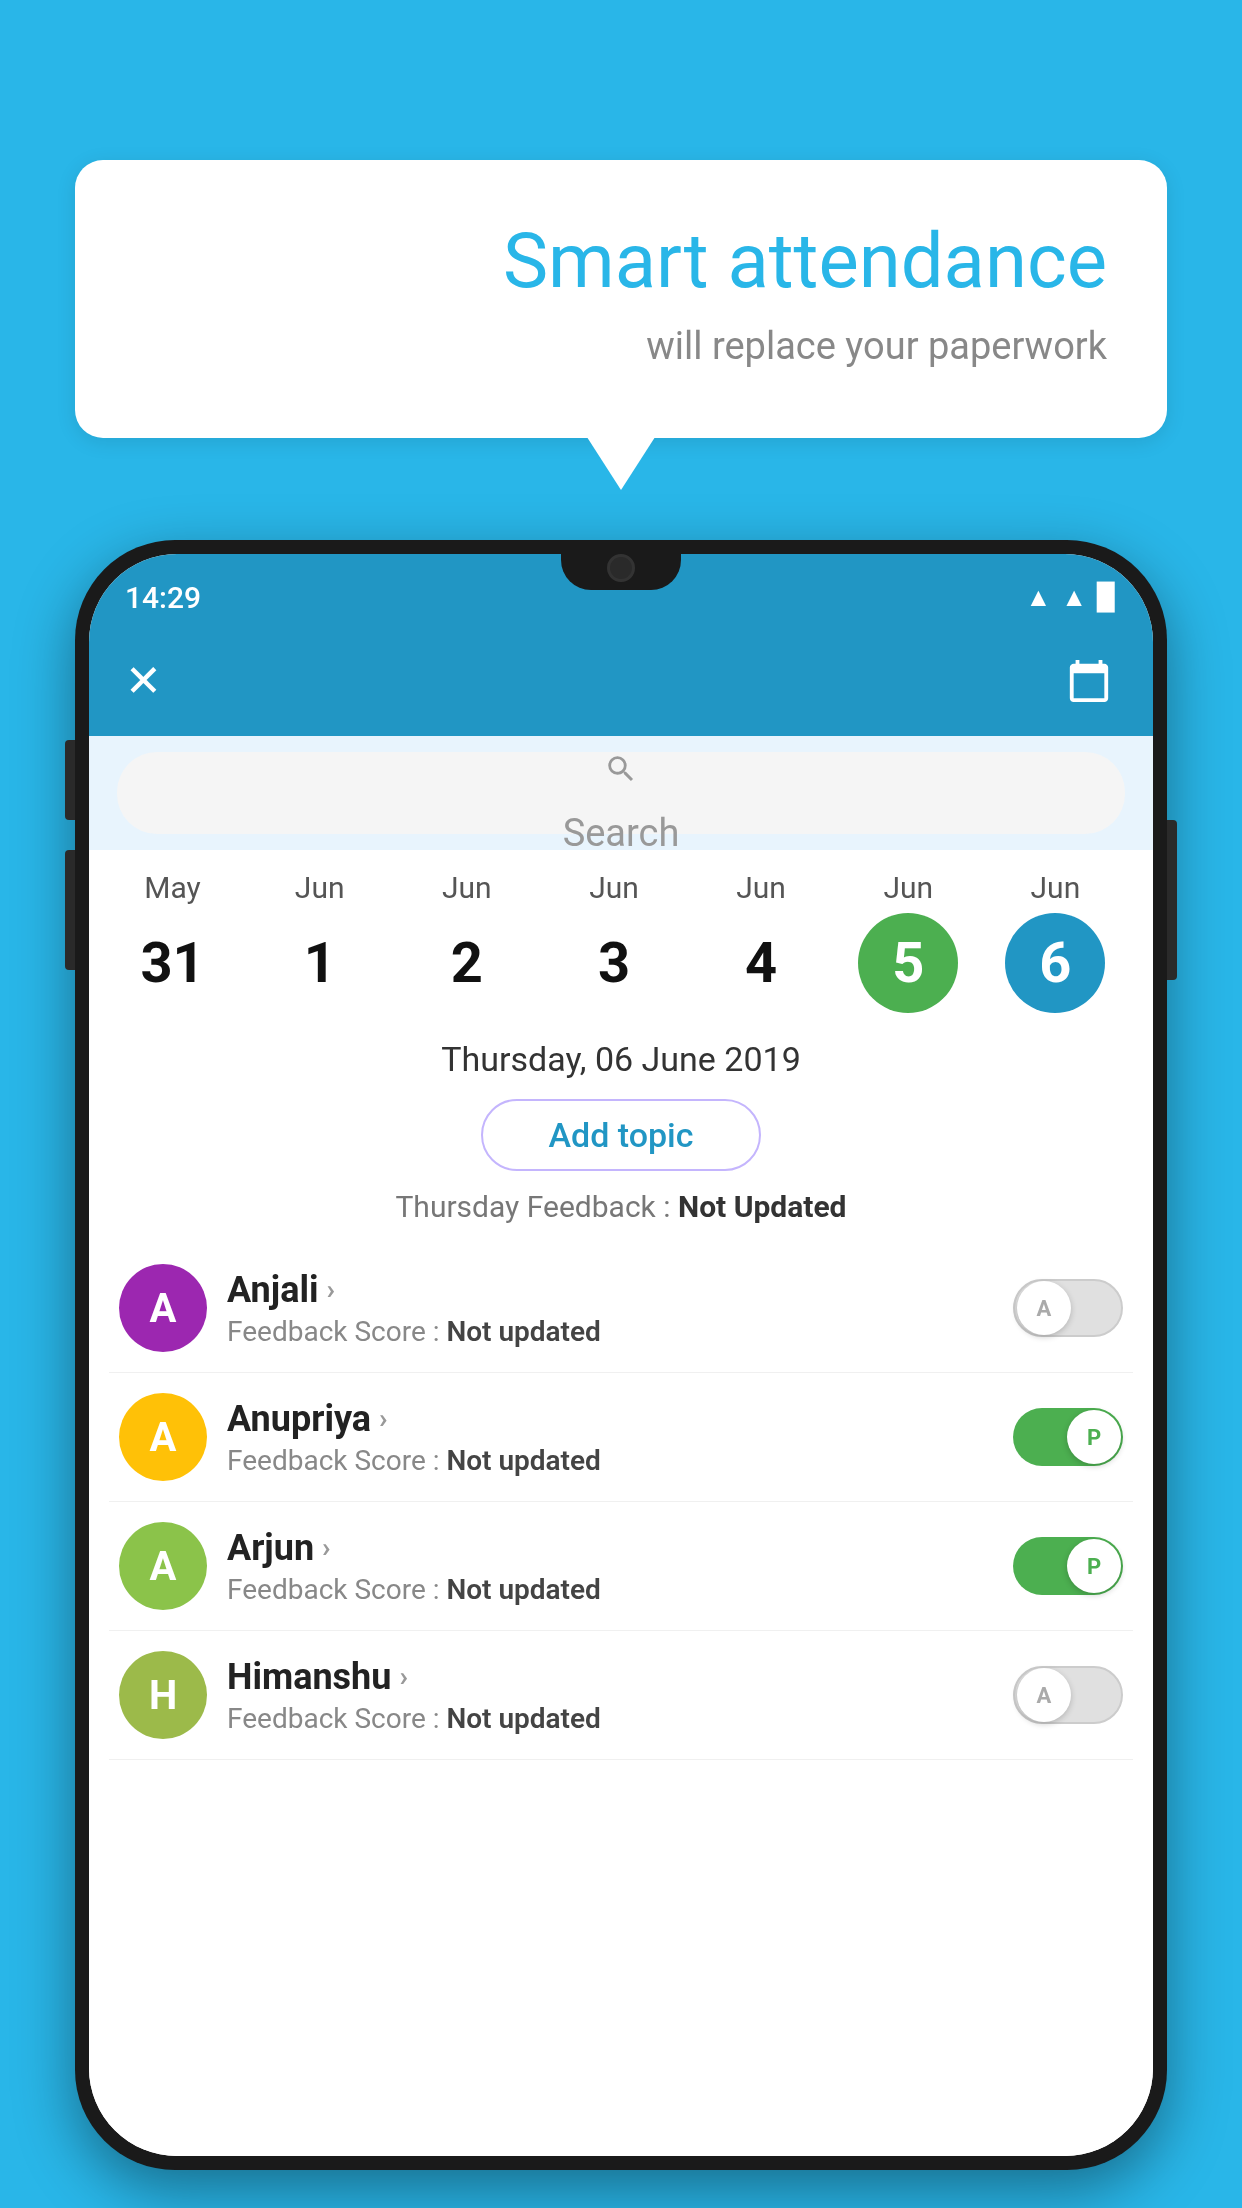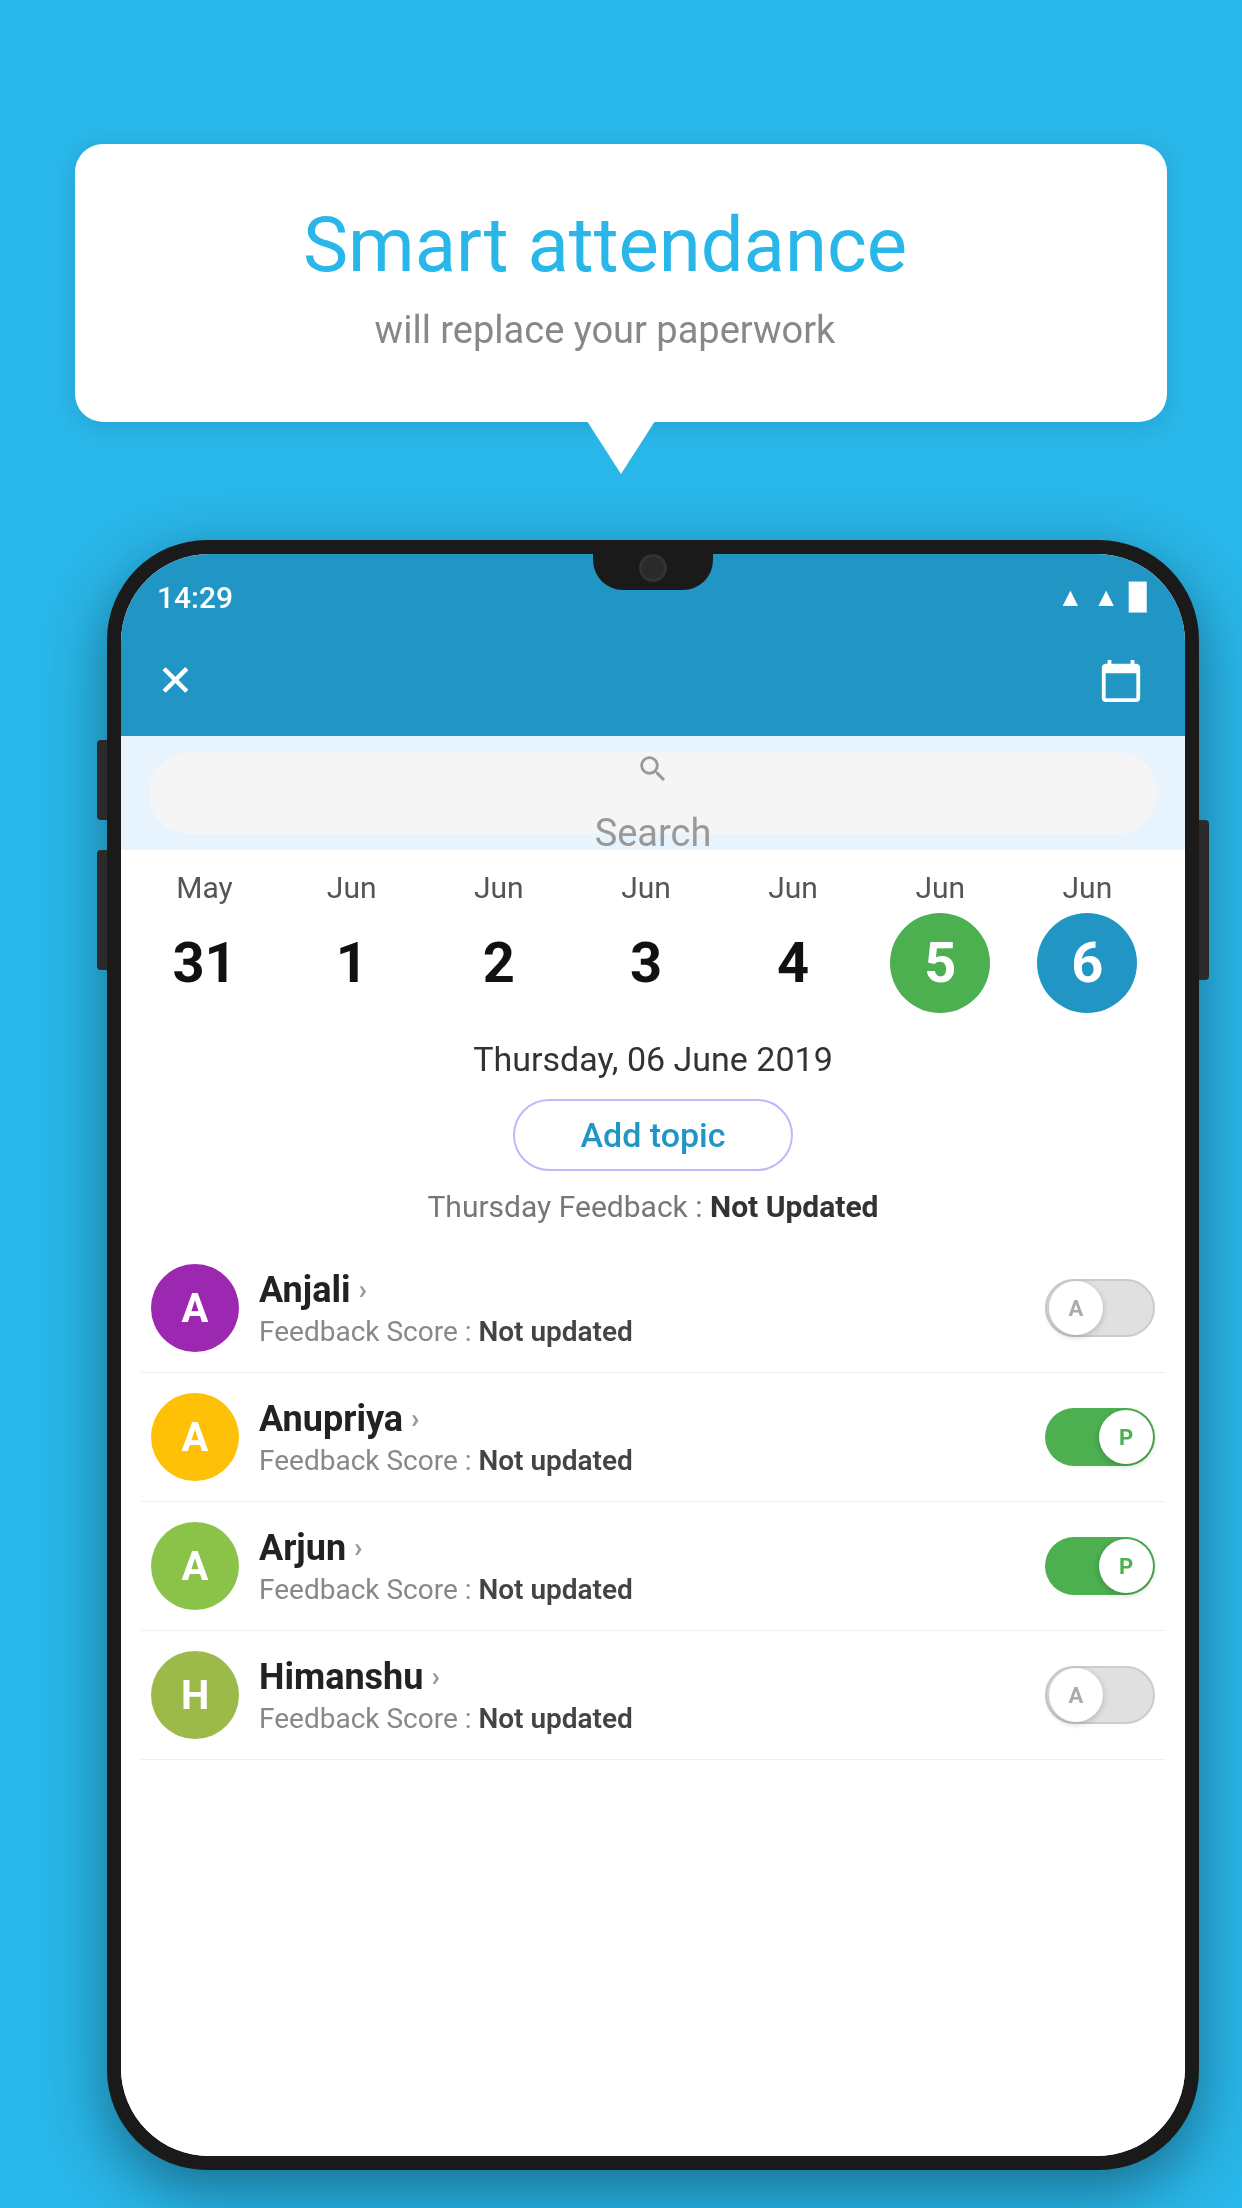--- a/index.html
+++ b/index.html
@@ -9,27 +9,27 @@
       height: 2208px;
       background-color: #29b6e8;
       font-family: 'Roboto', Arial, sans-serif;
       overflow: hidden;
       position: relative;
     }
 
     
     .speech-bubble {
       position: absolute;
-      top: 144px;
+      top: 160px;
       left: 75px;
       right: 75px;
       background: #ffffff;
       border-radius: 28px;
       padding: 60px 60px 70px 28px;
-      text-align: center;
+      text-align: right;
       box-shadow: 0 4px 20px rgba(0,0,0,0.1);
     }
 
     .speech-bubble::after {
       content: '';
       position: absolute;
       bottom: -52px;
       left: 50%;
       transform: translateX(-50%);
       width: 0;
@@ -63,21 +63,20 @@
     }
 
     .phone-outer {
       width: 100%;
       height: 1630px;
       background: #1a1a1a;
       border-radius: 100px;
       padding: 14px;
       position: relative;
       box-shadow: 0 20px 60px rgba(0,0,0,0.4);
-      margin-left: 32px;
     }
 
     
     .phone-notch {
       position: absolute;
       top: 14px;
       left: 50%;
       transform: translateX(-50%);
       width: 120px;
       height: 36px;

